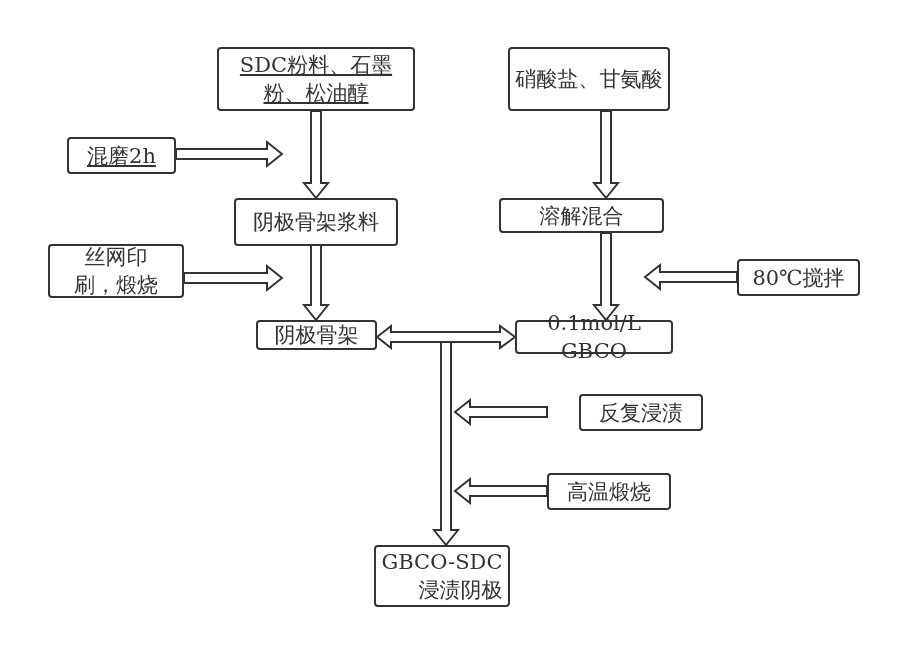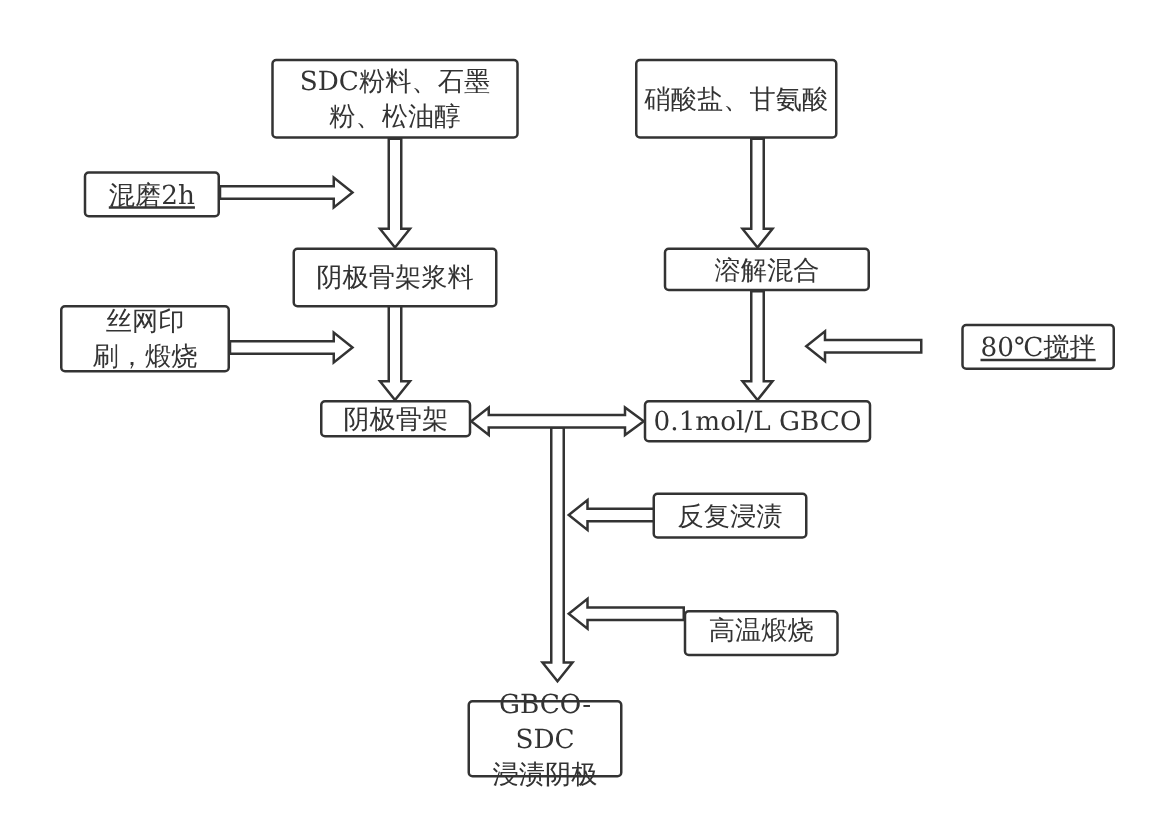--- a/index.html
+++ b/index.html
@@ -45,62 +45,62 @@
 
   <path class="arrow" d="M441,342 L451,342 L451,530 L458,530 L446,545 L434,530 L441,530 Z"></path>
 
   <path class="arrow" d="M377,337 L391,326 L391,332 L500,332 L500,326 L515,337 L500,348 L500,342 L391,342 L391,348 Z"></path>
 
   <path class="arrow" d="M547,407 L470,407 L470,400 L455,412 L470,424 L470,417 L547,417 Z"></path>
 
   <path class="arrow" d="M547,486 L470,486 L470,479 L455,491 L470,503 L470,496 L547,496 Z"></path>
 </svg>
 
-<div class="node" style="left:217px; top:47px; width:198px; height:64px;">
+<div class="node" style="left:217px; top:47px; width:198px; height:64px;text-decoration:underline;">
   <span>SDC粉料、石墨
 粉、松油醇</span>
 </div>
 
 <div class="node" style="left:508px; top:47px; width:162px; height:64px;">
   <span>硝酸盐、甘氨酸</span>
 </div>
 
 <div class="node" style="left:67px; top:137px; width:109px; height:37px;text-decoration:underline;">
   <span>混磨2h</span>
 </div>
 
 <div class="node" style="left:234px; top:198px; width:164px; height:48px;align-items:center;">
   <span>阴极骨架浆料</span>
 </div>
 
-<div class="node" style="left:531px; top:198px; width:165px; height:35px;">
+<div class="node" style="left:499px; top:198px; width:165px; height:35px;">
   <span>溶解混合</span>
 </div>
 
 <div class="node" style="left:48px; top:244px; width:136px; height:54px;">
   <span>丝网印
 刷，煅烧</span>
 </div>
 
-<div class="node" style="left:769px; top:259px; width:123px; height:37px;text-decoration:underline;">
+<div class="node" style="left:737px; top:259px; width:123px; height:37px;">
   <span>80℃搅拌</span>
 </div>
 
 <div class="node" style="left:256px; top:320px; width:121px; height:30px;">
   <span>阴极骨架</span>
 </div>
 
-<div class="node" style="left:515px; top:320px; width:182px; height:34px;">
+<div class="node" style="left:515px; top:320px; width:158px; height:34px;">
   <span>0.1mol/L GBCO</span>
 </div>
 
-<div class="node" style="left:522px; top:394px; width:124px; height:37px;">
+<div class="node" style="left:579px; top:394px; width:124px; height:37px;">
   <span>反复浸渍</span>
 </div>
 
-<div class="node" style="left:547px; top:488px; width:124px; height:37px;font-family:Liberation Mono, monospace;">
+<div class="node" style="left:547px; top:473px; width:124px; height:37px;">
   <span>高温煅烧</span>
 </div>
 
-<div class="node" style="left:374px; top:560px; width:124px; height:62px;">
+<div class="node" style="left:374px; top:545px; width:136px; height:62px;text-align:right;">
   <span>GBCO-SDC
 浸渍阴极</span>
 </div>
 
 </body></html>

